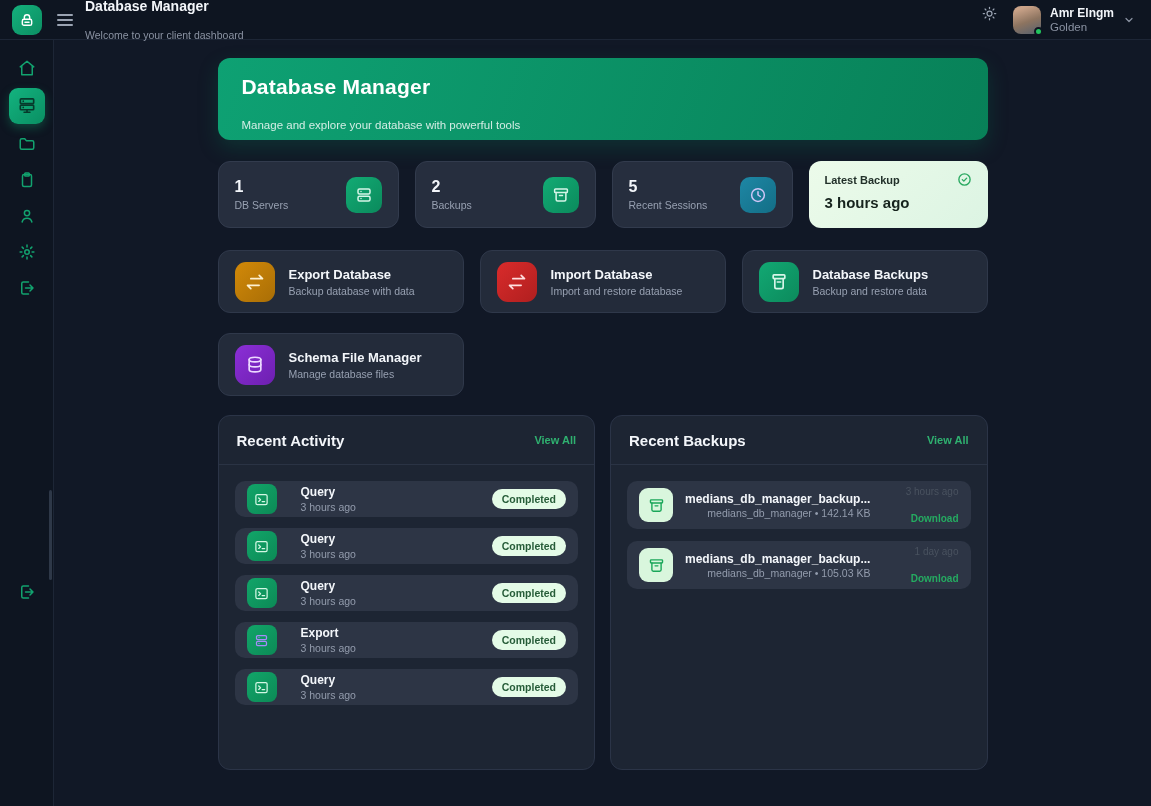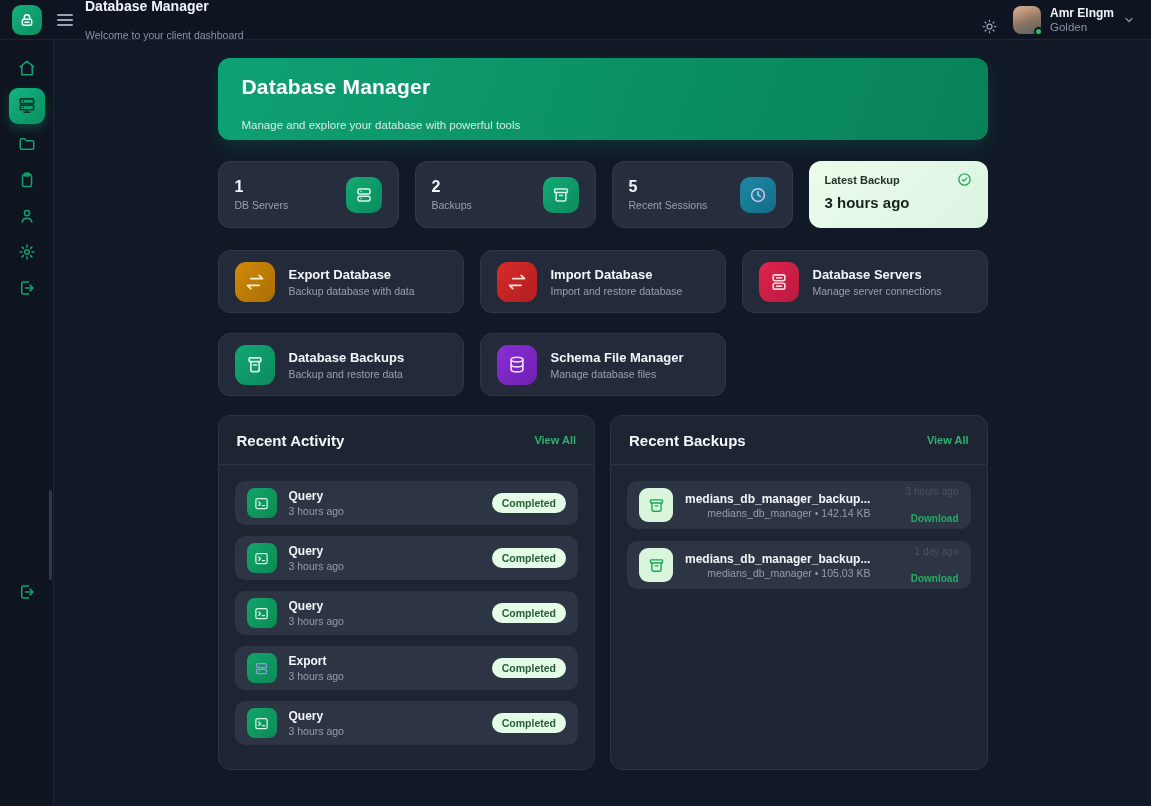--- a/index.html
+++ b/index.html
@@ -20,21 +20,21 @@
   .logo {
     width:30px; height:30px; border-radius:9px;
     background:linear-gradient(135deg,#14b07c,#0c8f63);
     display:grid; place-items:center; color:#ffffff;
   }
   .burger { margin-left:15px; display:flex; flex-direction:column; gap:3px; cursor:pointer; }
   .burger span { width:16px; height:2px; background:#9aa3b2; border-radius:1px; }
   .tb-text { margin-left:12px; }
   .tb-title { font-size:14px; font-weight:700; color:#f3f6fa; line-height:1.2; }
   .tb-sub { font-size:10.5px; color:#8b93a3; margin-top:14px; }
-  .tb-right { margin-left:auto; display:flex; align-items:flex-end; gap:16px; }
+  .tb-right { margin-left:auto; display:flex; align-items:flex-start; gap:16px; }
   .icon-btn { color:#9aa3b2; cursor:pointer; }
   .user-chip { display:flex; align-items:center; gap:9px; cursor:pointer; }
   .avatar {
     width:28px; height:28px; border-radius:8px; position:relative;
     background:linear-gradient(160deg,#c9a288 15%,#8d7460 55%,#54606f);
   }
   .avatar .dot {
     position:absolute; right:-2px; bottom:-2px; width:9px; height:9px;
     border-radius:50%; background:#22c55e; border:2px solid #0e1521;
   }
@@ -122,22 +122,22 @@
   }
   .panel-head {
     height:49px; display:flex; align-items:center; justify-content:space-between;
     padding:0 18px; border-bottom:1px solid #2a3344;
   }
   .panel-title { font-size:15px; font-weight:700; color:#f3f6fa; }
   .view-all { font-size:11px; font-weight:600; color:#2fb170; cursor:pointer; }
   .panel-body { padding:16px; }
 
   .arow {
-    height:44px; border-radius:10px; background:#2d3545; margin-bottom:11px;
-    display:flex; align-items:center; gap:12px; padding:0 12px; cursor:pointer;
+    height:36px; border-radius:10px; background:#2d3545; margin-bottom:11px;
+    display:flex; align-items:center; gap:24px; padding:0 12px; cursor:pointer;
   }
   .arow-ic {
     width:30px; height:30px; border-radius:8px; flex:none;
     background:linear-gradient(135deg,#12a569,#0c8a56);
     display:grid; place-items:center; color:#d2f7e4;
   }
   .arow-ic.purple-glyph { color:#a78bfa; }
   .arow-title { font-size:12px; font-weight:700; color:#f3f6fa; }
   .arow-time { font-size:10.5px; color:#939cad; margin-top:2px; }
   .pill {
@@ -354,33 +354,20 @@
           <svg width="20" height="20" viewBox="0 0 24 24" fill="none" stroke="currentColor" stroke-width="2" stroke-linecap="round" stroke-linejoin="round">
               <path d="M17 4l4 4H7M7 20l-4-4h14"></path>
             </svg>
         </div>
         <div>
           <div class="act-title">Import Database</div>
           <div class="act-sub">Import and restore database</div>
         </div>
       </div>
       <div class="action-card">
-        <div class="act-ic rose">
-          <svg width="20" height="20" viewBox="0 0 24 24" fill="none" stroke="currentColor" stroke-width="2" stroke-linecap="round" stroke-linejoin="round">
-              <rect x="5" y="3.5" width="14" height="7" rx="2"></rect>
-              <rect x="5" y="13.5" width="14" height="7" rx="2"></rect>
-              <path d="M9 7h6M9 17h6"></path>
-            </svg>
-        </div>
-        <div>
-          <div class="act-title">Database Servers</div>
-          <div class="act-sub">Manage server connections</div>
-        </div>
-      </div>
-      <div class="action-card">
         <div class="act-ic emerald">
           <svg width="20" height="20" viewBox="0 0 24 24" fill="none" stroke="currentColor" stroke-width="2" stroke-linecap="round" stroke-linejoin="round">
               <rect x="5" y="3.5" width="14" height="4.5" rx="1"></rect>
               <path d="M7 8v10a2 2 0 0 0 2 2h6a2 2 0 0 0 2-2V8"></path>
               <path d="M10 12h4"></path>
             </svg>
         </div>
         <div>
           <div class="act-title">Database Backups</div>
           <div class="act-sub">Backup and restore data</div>

